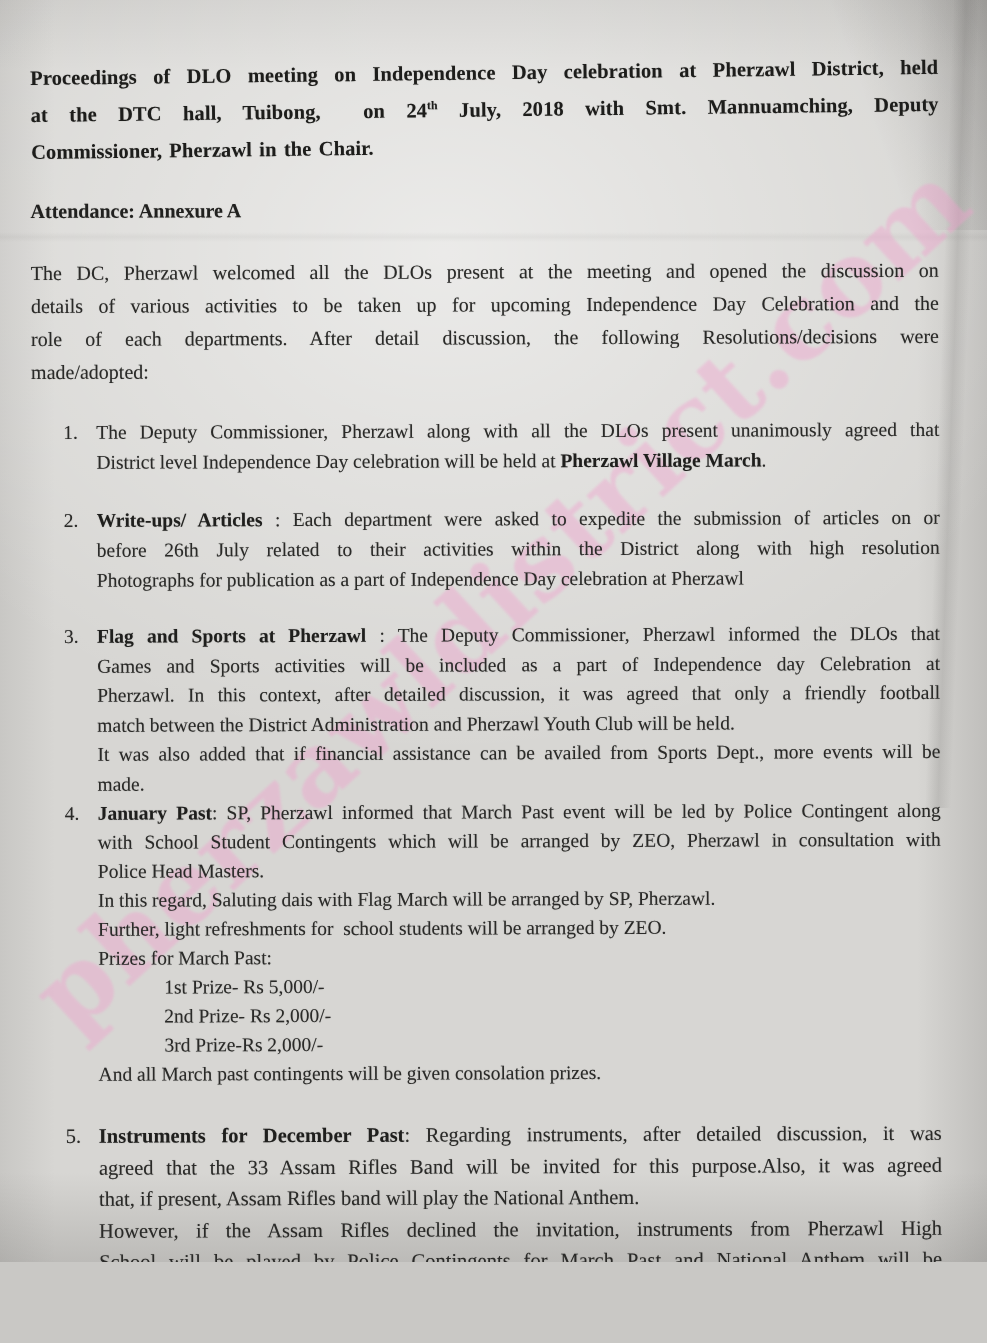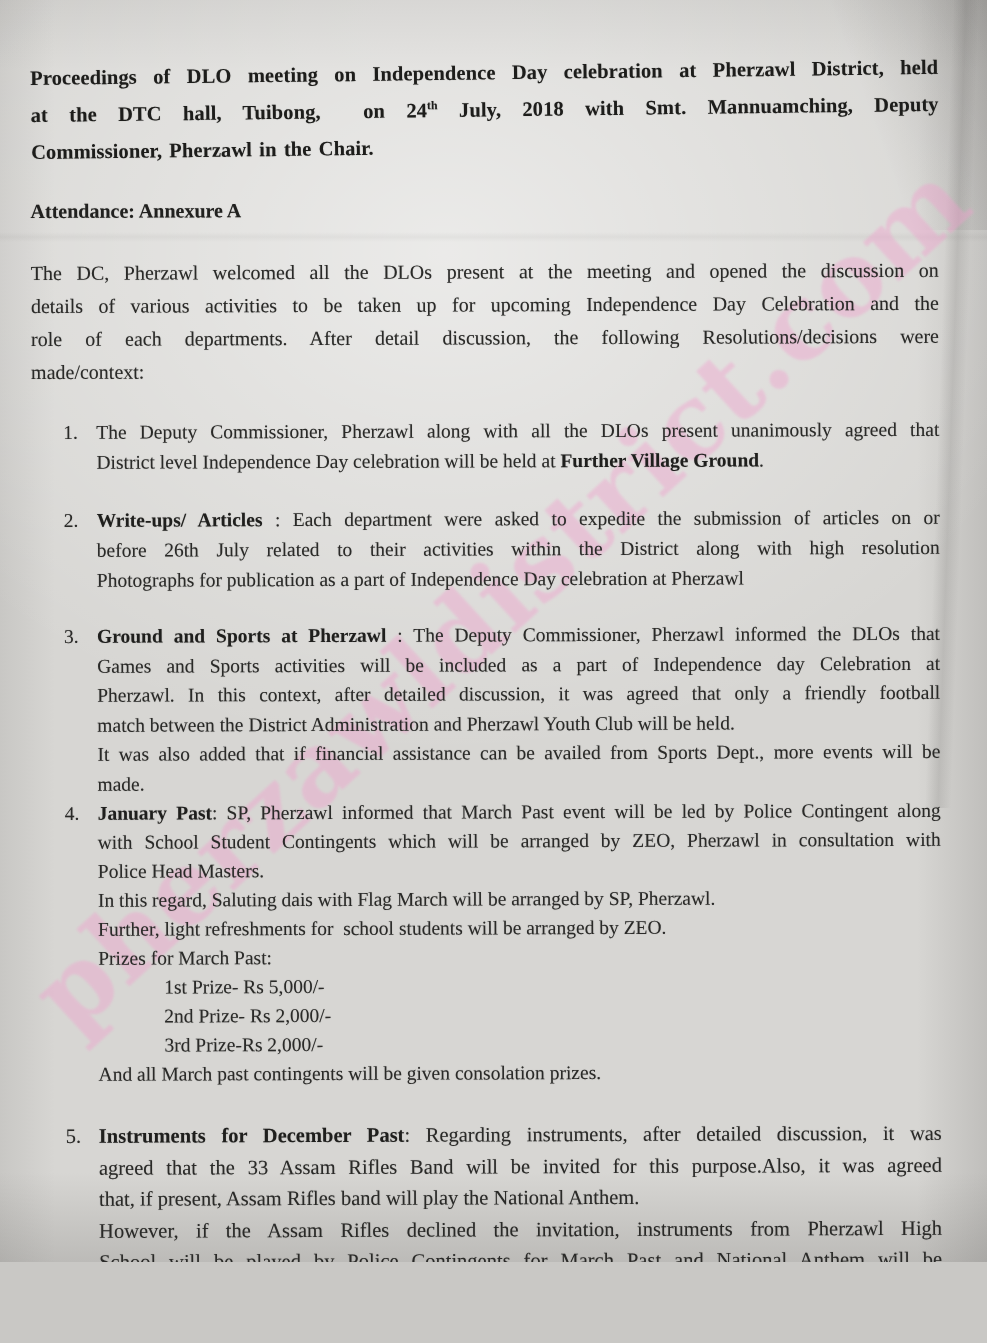--- a/index.html
+++ b/index.html
@@ -96,46 +96,46 @@
       <div class="line j"><span>at the DTC hall, Tuibong,&nbsp; on 24</span><sup>th</sup><span> July, 2018 with Smt. Mannuamching, Deputy</span></div>
       <div class="line"><span>Commissioner, Pherzawl in the Chair.</span></div>
     </div>
 
     <div class="attendance">Attendance: Annexure A</div>
 
     <div class="intro">
       <div class="line j"><span>The DC, Pherzawl welcomed all the DLOs present at the meeting and opened the discussion on</span></div>
       <div class="line j"><span>details of various activities to be taken up for upcoming Independence Day Celebration and the</span></div>
       <div class="line j"><span>role of each departments. After detail discussion, the following Resolutions/decisions were</span></div>
-      <div class="line"><span>made/context:</span></div>
+      <div class="line"><span>made/adopted:</span></div>
     </div>
 
     <div class="rlist">
 
       <div class="item item-1">
         <div class="num">1.</div>
         <div class="body">
           <div class="line j"><span>The Deputy Commissioner, Pherzawl along with all the DLOs present unanimously agreed that</span></div>
-          <div class="line"><span>District level Independence Day celebration will be held at </span><b>Further Village Ground</b><span>.</span></div>
+          <div class="line"><span>District level Independence Day celebration will be held at </span><b>Pherzawl Village March</b><span>.</span></div>
         </div>
       </div>
 
       <div class="item item-2">
         <div class="num">2.</div>
         <div class="body">
           <div class="line j"><b>Write-ups/ Articles</b><span> : Each department were asked to expedite the submission of articles on or</span></div>
           <div class="line j"><span>before 26th July related to their activities within the District along with high resolution</span></div>
           <div class="line"><span>Photographs for publication as a part of Independence Day celebration at Pherzawl</span></div>
         </div>
       </div>
 
       <div class="item item-3">
         <div class="num">3.</div>
         <div class="body">
-          <div class="line j"><b>Ground and Sports at Pherzawl</b><span> : The Deputy Commissioner, Pherzawl informed the DLOs that</span></div>
+          <div class="line j"><b>Flag and Sports at Pherzawl</b><span> : The Deputy Commissioner, Pherzawl informed the DLOs that</span></div>
           <div class="line j"><span>Games and Sports activities will be included as a part of Independence day Celebration at</span></div>
           <div class="line j"><span>Pherzawl. In this context, after detailed discussion, it was agreed that only a friendly football</span></div>
           <div class="line"><span>match between the District Administration and Pherzawl Youth Club will be held.</span></div>
           <div class="line j"><span>It was also added that if financial assistance can be availed from Sports Dept., more events will be</span></div>
           <div class="line"><span>made.</span></div>
         </div>
       </div>
 
       <div class="item item-4">
         <div class="num">4.</div>

